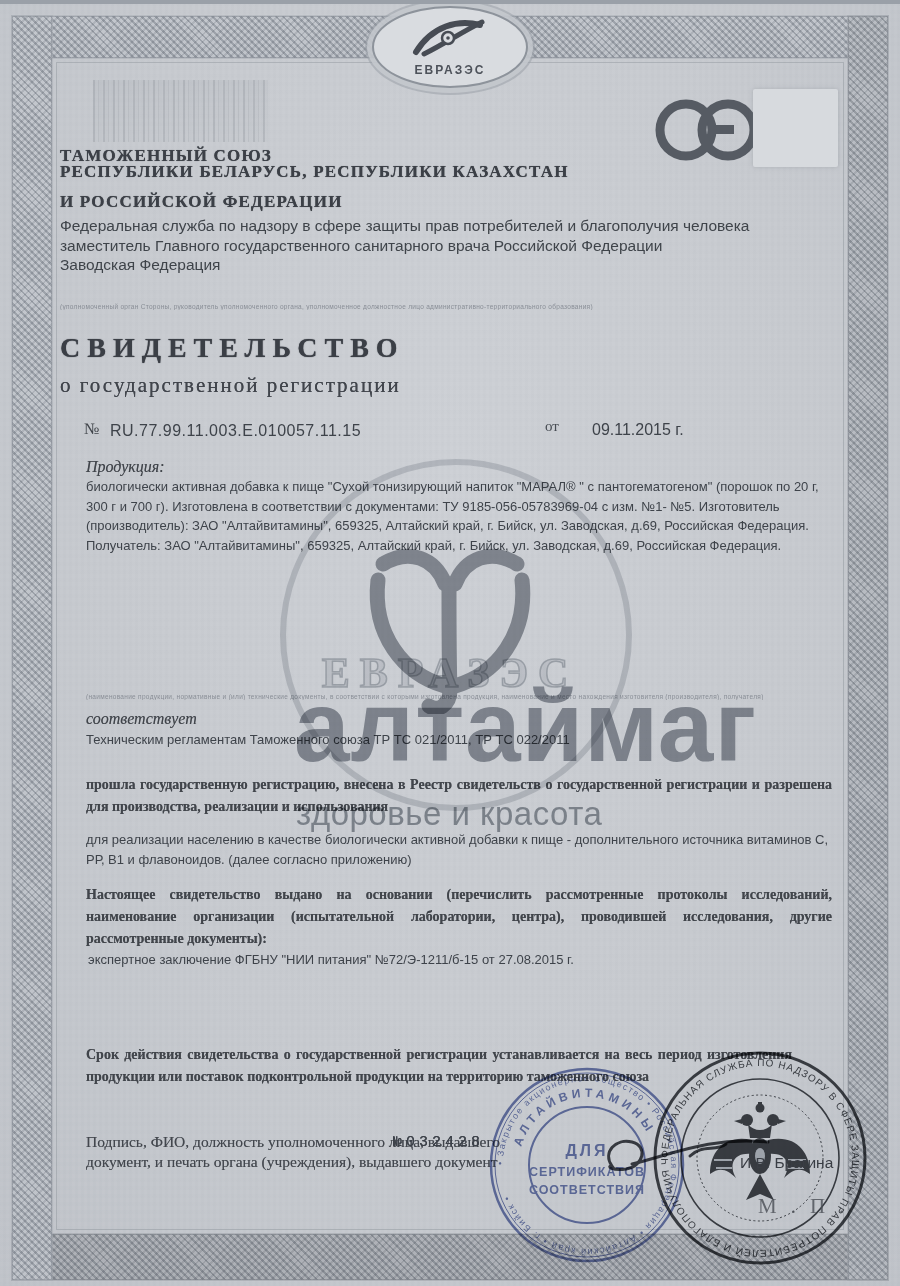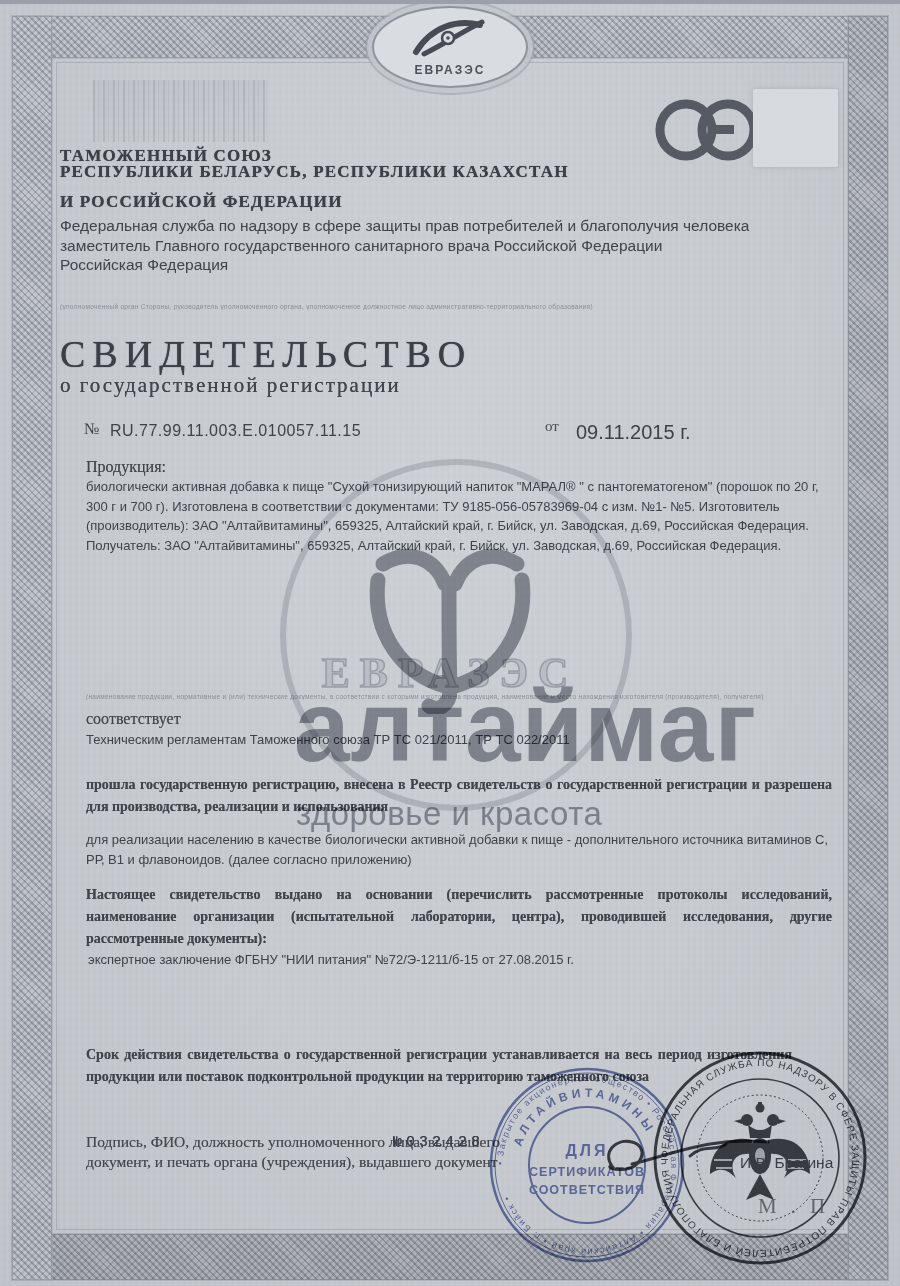--- a/index.html
+++ b/index.html
@@ -50,25 +50,25 @@
   }
   .se-logo{position:absolute;z-index:2;left:652px;top:78px;}
   .white-square{position:absolute;z-index:2;left:753px;top:85px;width:85px;height:78px;background:#d7dade;border-radius:2px;box-shadow:0 0 4px rgba(120,126,134,.35);}
   
   .abs{position:absolute;z-index:2;}
   .center{left:60px;right:60px;}
   .serif{font-family:"Liberation Serif", serif;}
   .union-line{font-weight:bold;font-size:17px;letter-spacing:1.2px;color:#3c4047;text-shadow:0 0 .7px #3c4047;}
   .auth-line{font-size:15.5px;color:#3f444a;}
   .tinynote{font-size:6.5px;color:#898e96;letter-spacing:.3px;white-space:nowrap;overflow:hidden;filter:blur(.3px);}
-  .doc-title{font-weight:normal;font-size:38px;letter-spacing:7px;color:#3b3f46;text-shadow:0 0 1px #3b3f46;}
+  .doc-title{font-weight:bold;font-size:28px;letter-spacing:7px;color:#3b3f46;text-shadow:0 0 1px #3b3f46;}
   .doc-subtitle{font-size:21px;letter-spacing:2px;color:#41454c;text-shadow:0 0 .6px #41454c;}
   .para-serif{font-size:14px;line-height:22px;color:#41454b;text-align:justify;text-shadow:0 0 .6px rgba(65,69,75,.7);font-weight:bold;}
   .para-sans{font-size:13px;line-height:19.5px;color:#3e434a;}
-  .label-serif{font-size:16px;color:#41454b;text-shadow:0 0 .5px rgba(65,69,75,.6);}
+  .label-serif{font-size:16px;color:#41454b;text-shadow:0 0 .5px rgba(65,69,75,.6);font-style:italic;}
   
   .wm{position:absolute;z-index:3;pointer-events:none;mix-blend-mode:multiply;}
   .wm-circle{left:280px;top:455px;width:340px;height:340px;border-radius:50%;border:6px solid rgba(152,157,165,.35);}
   .wm-evrazes{left:60px;right:60px;top:645px;text-align:center;font-weight:bold;font-size:42px;letter-spacing:10px;
     color:rgba(176,181,188,.25); -webkit-text-stroke:1.5px rgba(150,156,164,.55);}
   .wm-brand{left:294px;top:672px;font-weight:bold;font-size:100px;letter-spacing:1px;color:#848a93;opacity:.8;line-height:1;}
   .wm-tagline{left:296px;top:791px;font-size:33px;color:#8a9098;opacity:.85;letter-spacing:.5px;}
   
   .stamp{position:absolute;pointer-events:none;mix-blend-mode:multiply;}
   .blue-stamp{z-index:5;left:487px;top:1056px;opacity:.82;filter:blur(.3px);}
@@ -108,31 +108,31 @@
     <rect x="58" y="43" width="24" height="9" fill="#565b63"></rect>
   </svg>
   <div class="white-square"></div>
 
   <div class="abs center serif union-line" style="top:142px">ТАМОЖЕННЫЙ СОЮЗ</div>
   <div class="abs center serif union-line" style="top:158px">РЕСПУБЛИКИ БЕЛАРУСЬ, РЕСПУБЛИКИ КАЗАХСТАН</div>
   <div class="abs center serif union-line" style="top:188px">И РОССИЙСКОЙ ФЕДЕРАЦИИ</div>
 
   <div class="abs center auth-line" style="top:213px">Федеральная служба по надзору в сфере защиты прав потребителей и благополучия человека</div>
   <div class="abs center auth-line" style="top:233px">заместитель Главного государственного санитарного врача Российской Федерации</div>
-  <div class="abs center auth-line" style="top:252px">Российская Федерация</div>
+  <div class="abs center auth-line" style="top:252px">Заводская Федерация</div>
 
   <div class="abs center tinynote" style="top:299px">(уполномоченный орган Стороны, руководитель уполномоченного органа, уполномоченное должностное лицо административно-территориального образования)</div>
 
   <div class="abs center serif doc-title" style="top:328px">СВИДЕТЕЛЬСТВО</div>
   <div class="abs center serif doc-subtitle" style="top:369px">о государственной регистрации</div>
 
   <div class="abs serif" style="left:84px;top:416px;font-size:16px;color:#41454b">№</div>
   <div class="abs" style="left:110px;top:418px;font-size:16px;letter-spacing:.5px;color:#3e434a">RU.77.99.11.003.Е.010057.11.15</div>
   <div class="abs serif" style="left:545px;top:414px;font-size:15px;color:#474c53">от</div>
-  <div class="abs" style="left:576px;top:417px;font-size:20px;color:#3e434a">09.11.2015 г.</div>
+  <div class="abs" style="left:592px;top:417px;font-size:16px;color:#3e434a">09.11.2015 г.</div>
 
   <div class="abs serif label-serif" style="left:86px;top:454px">Продукция:</div>
   <div class="abs para-sans" style="left:86px;top:473px;width:744px">биологически активная добавка к пище "Сухой тонизирующий напиток "МАРАЛ® " с пантогематогеном" (порошок по 20 г, 300 г и 700 г). Изготовлена в соответствии с документами: ТУ 9185-056-05783969-04 с изм. №1- №5. Изготовитель (производитель): ЗАО "Алтайвитамины", 659325, Алтайский край, г. Бийск, ул. Заводская, д.69, Российская Федерация. Получатель: ЗАО "Алтайвитамины", 659325, Алтайский край, г. Бийск, ул. Заводская, д.69, Российская Федерация.</div>
 
   <div class="abs tinynote" style="left:86px;top:689px;width:746px">(наименование продукции, нормативные и (или) технические документы, в соответствии с которыми изготовлена продукция, наименование и место нахождения изготовителя (производителя), получателя)</div>
 
   <div class="abs serif label-serif" style="left:86px;top:706px">соответствует</div>
   <div class="abs para-sans" style="left:86px;top:726px;width:744px">Техническим регламентам Таможенного союза ТР ТС 021/2011, ТР ТС 022/2011</div>
 
   <div class="abs serif para-serif" style="left:86px;top:770px;width:746px">прошла государственную регистрацию, внесена в Реестр свидетельств о государственной регистрации и разрешена для производства, реализации и использования</div>

